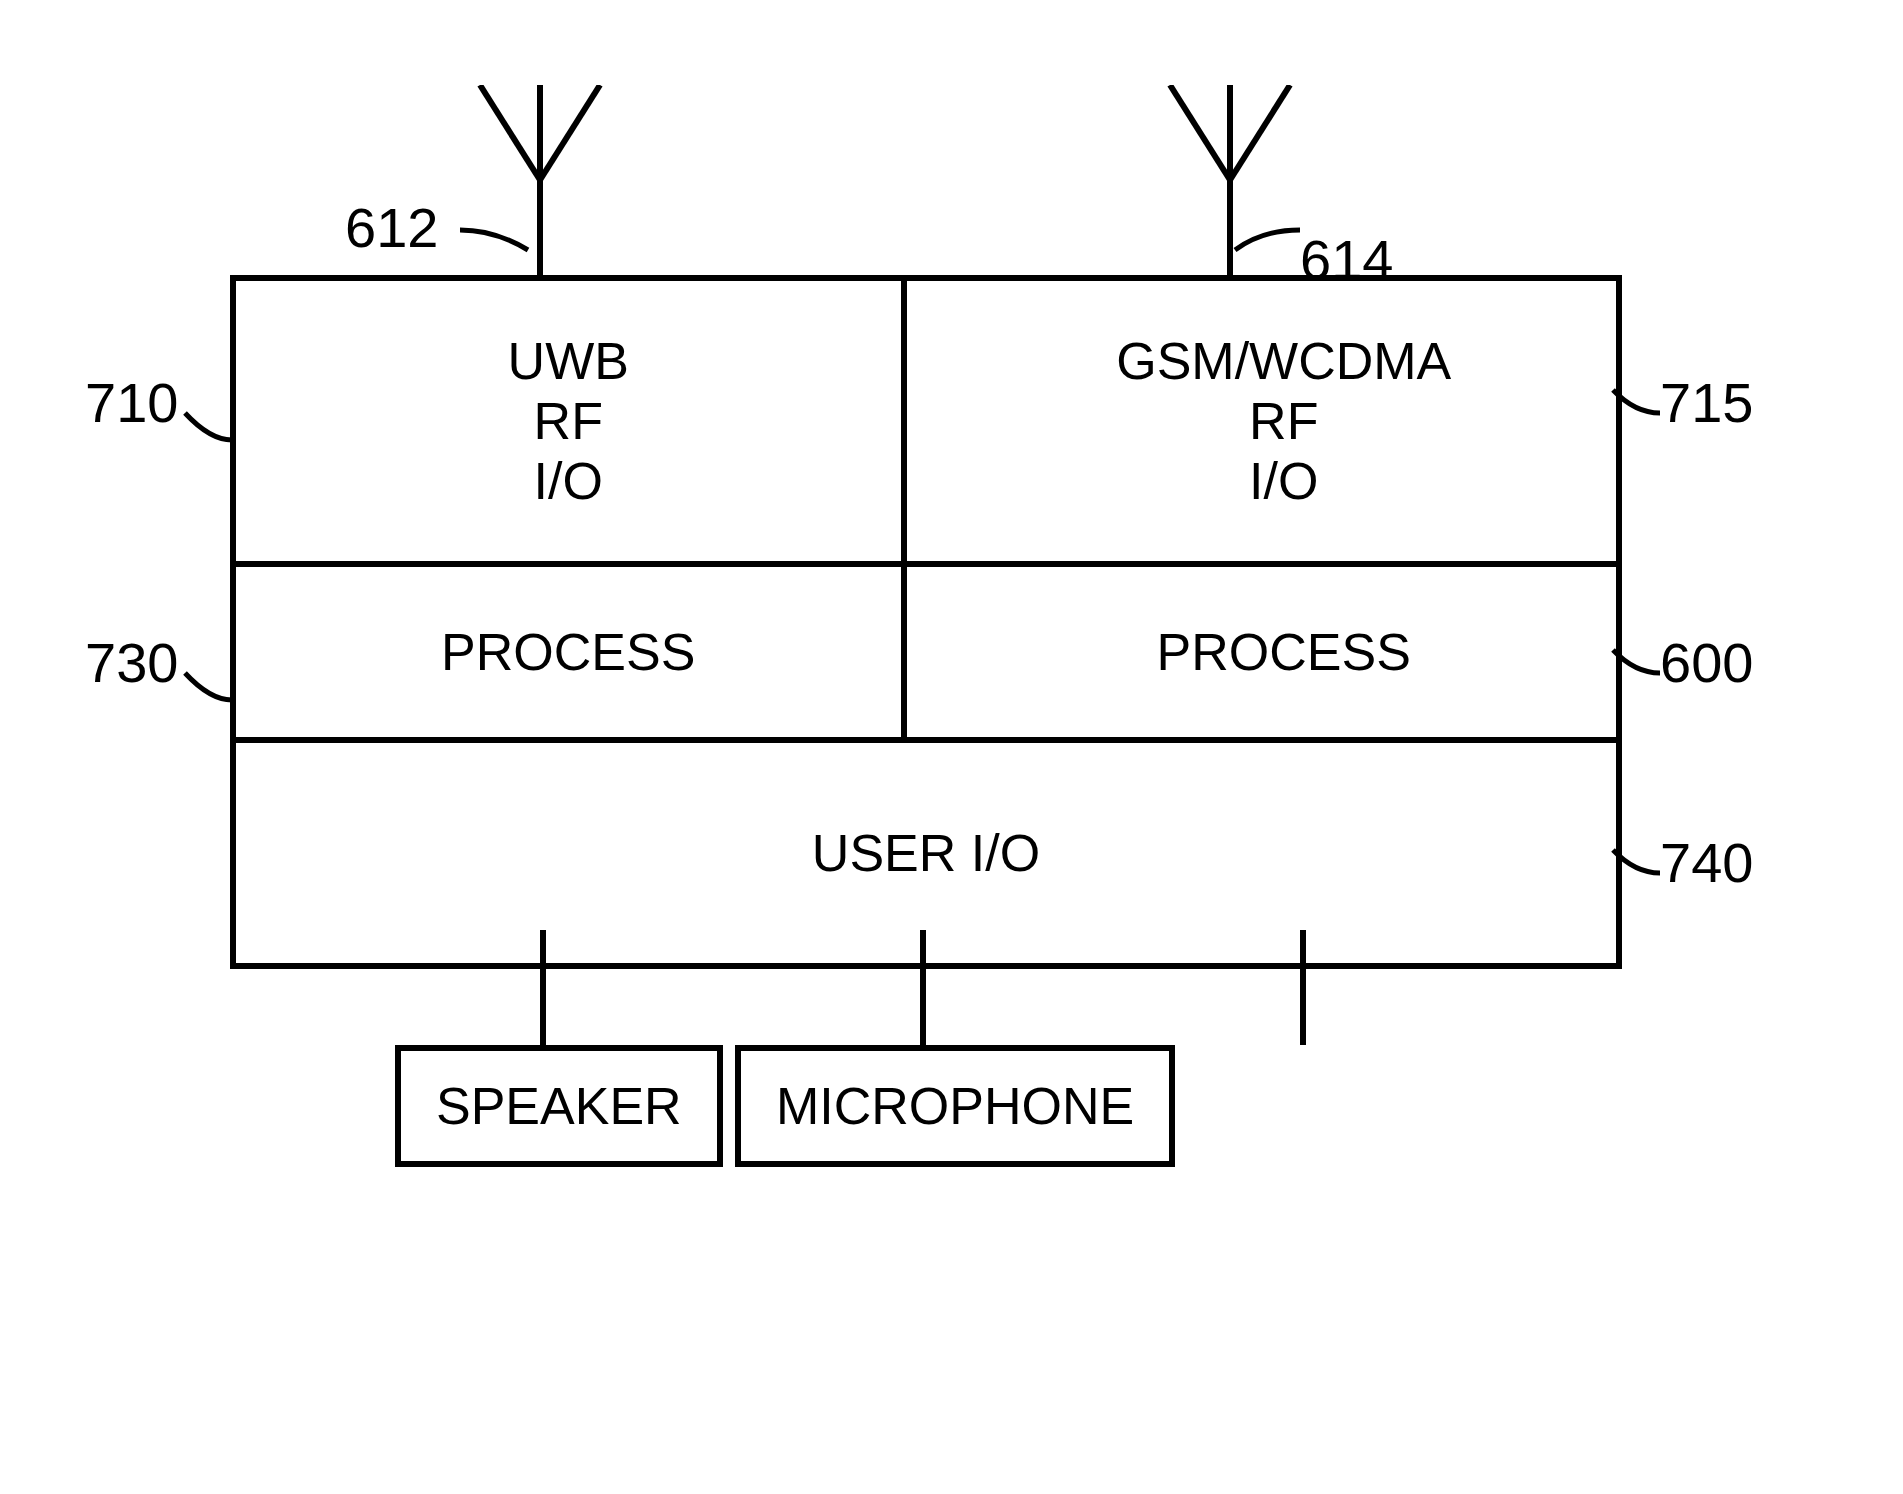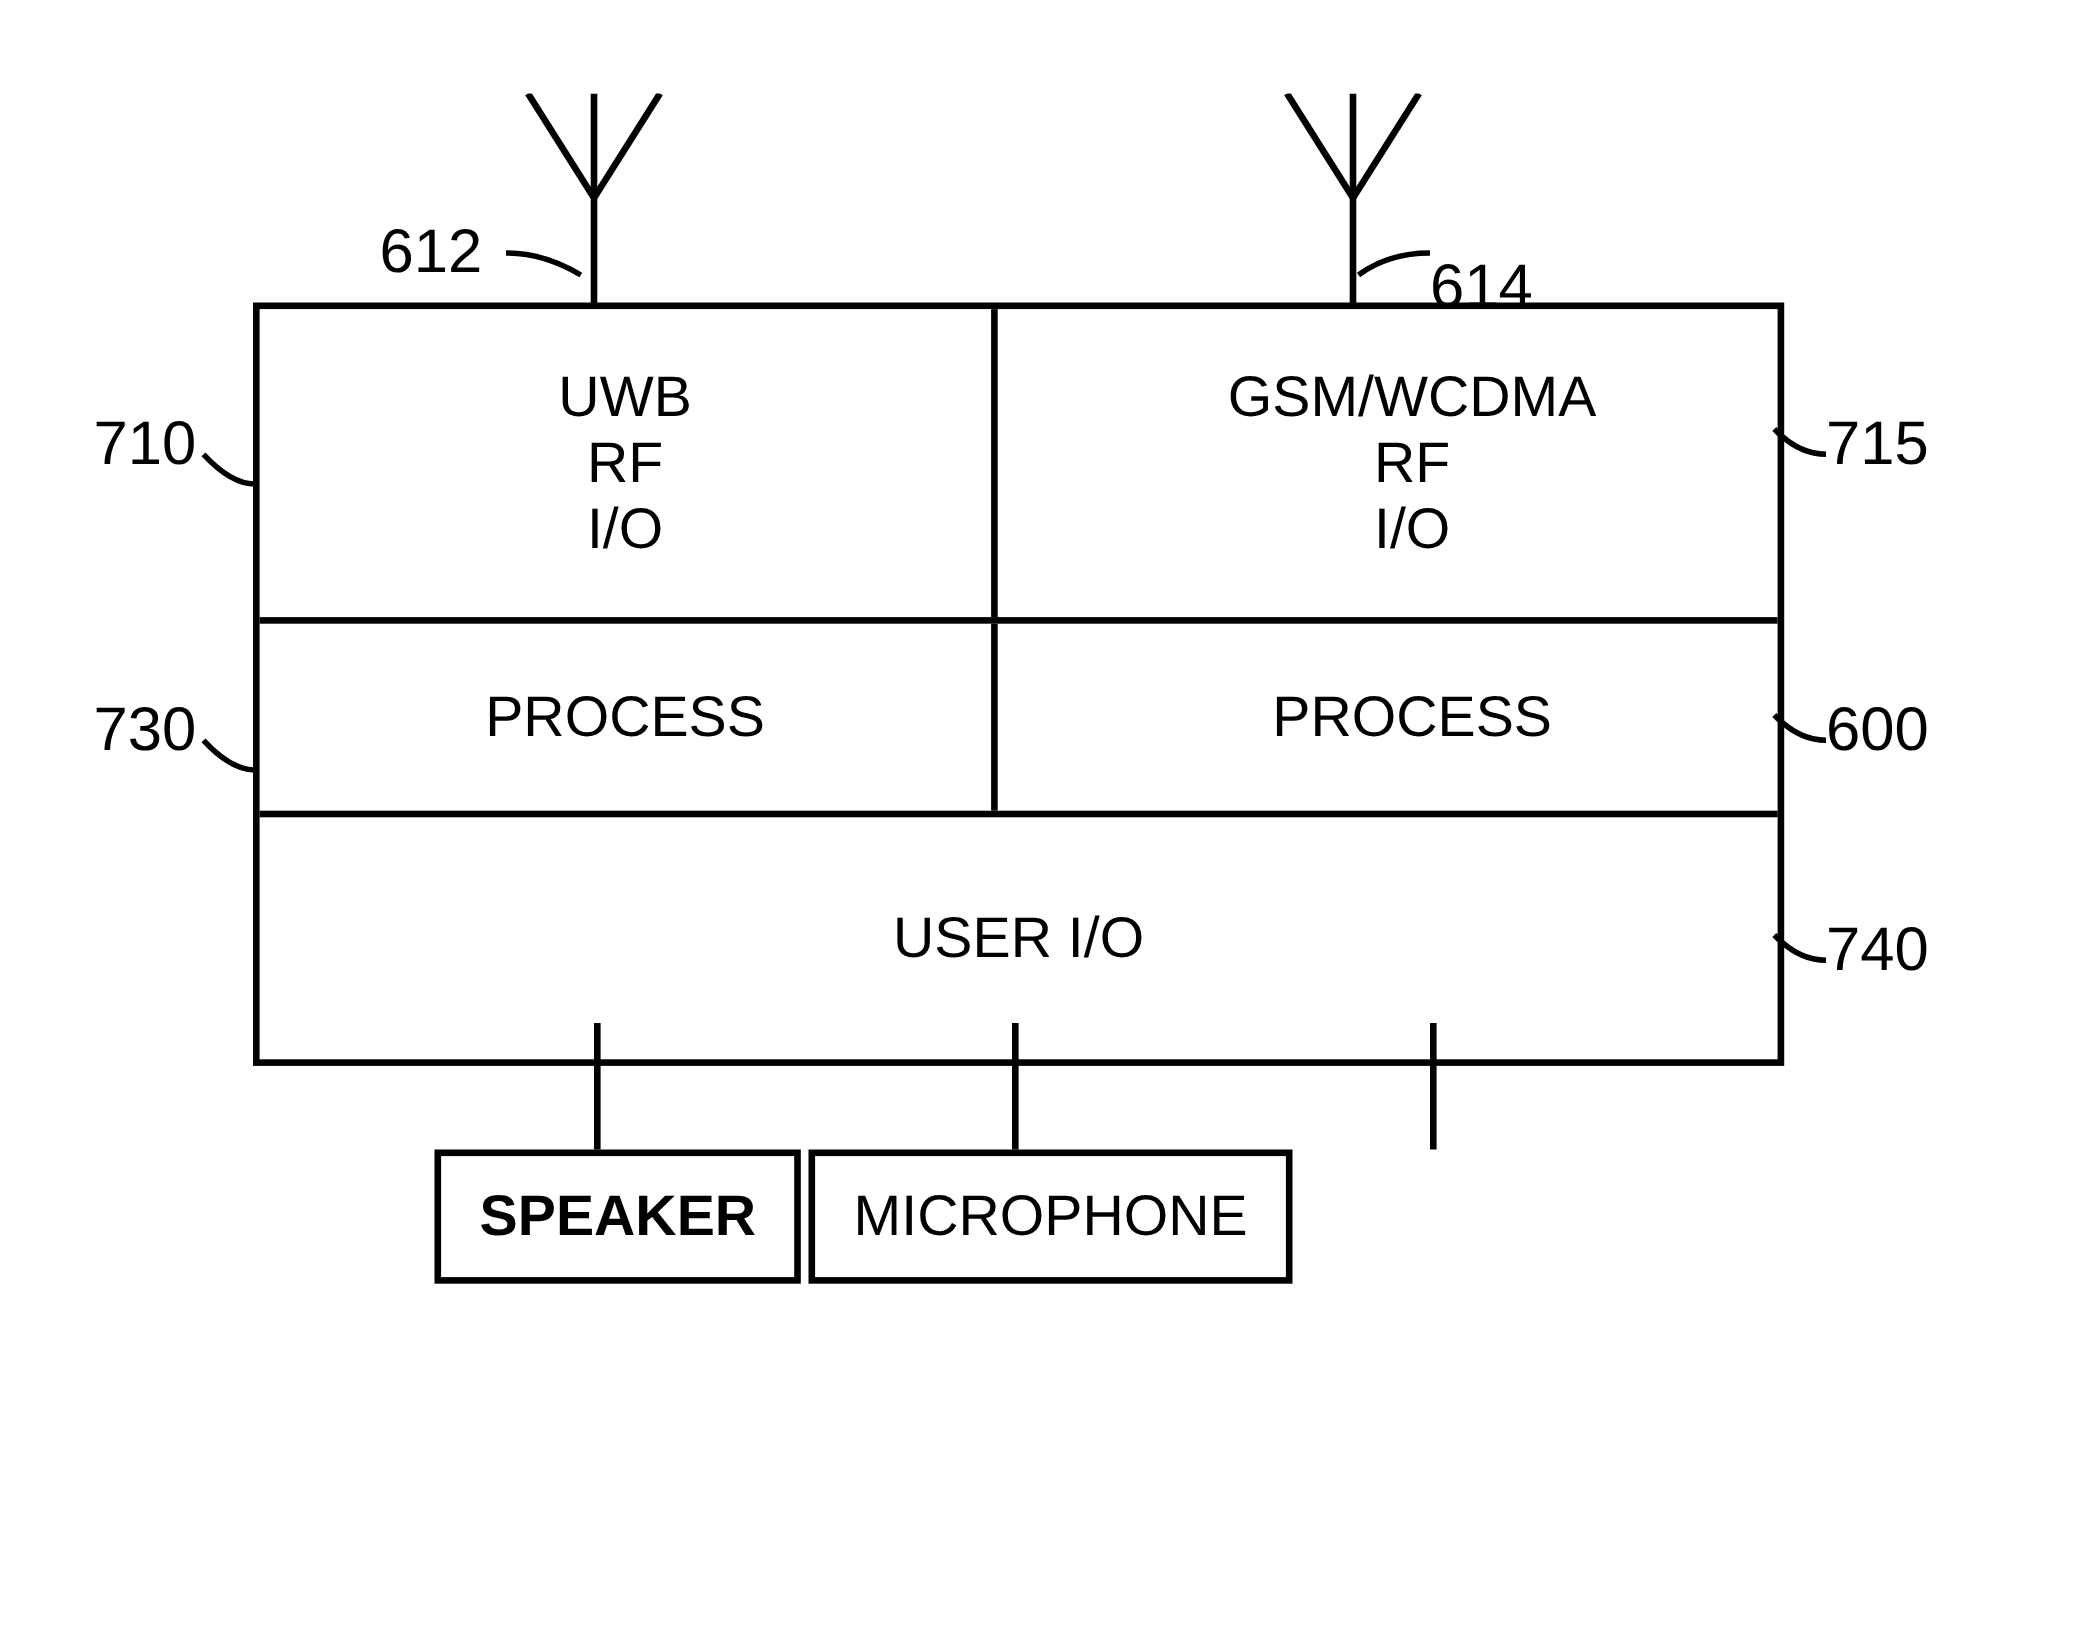--- a/index.html
+++ b/index.html
@@ -160,20 +160,20 @@
 
   <div class="ref-label" style="left: 1660px; top: 830px;">740</div>
   <svg class="curve-svg" style="left: 1610px; top: 835px;" width="55" height="45">
     <path d="M 50 38 Q 25 38 3 15" stroke="black" stroke-width="5" fill="none"></path>
   </svg>
 
   <div class="connector-line" style="left: 540px; top: 930px; width: 6px; height: 115px;"></div>
   <div class="connector-line" style="left: 920px; top: 930px; width: 6px; height: 115px;"></div>
   <div class="connector-line" style="left: 1300px; top: 930px; width: 6px; height: 115px;"></div>
 
-  <div class="bottom-box" style="left: 395px; top: 1045px; font-weight: bold;">
+  <div class="bottom-box" style="left: 395px; top: 1045px;">
     <span>SPEAKER</span>
   </div>
   <div class="bottom-box" style="left: 735px; top: 1045px;">
     <span>MICROPHONE</span>
   </div>
 
 </div>
 
 </body></html>

